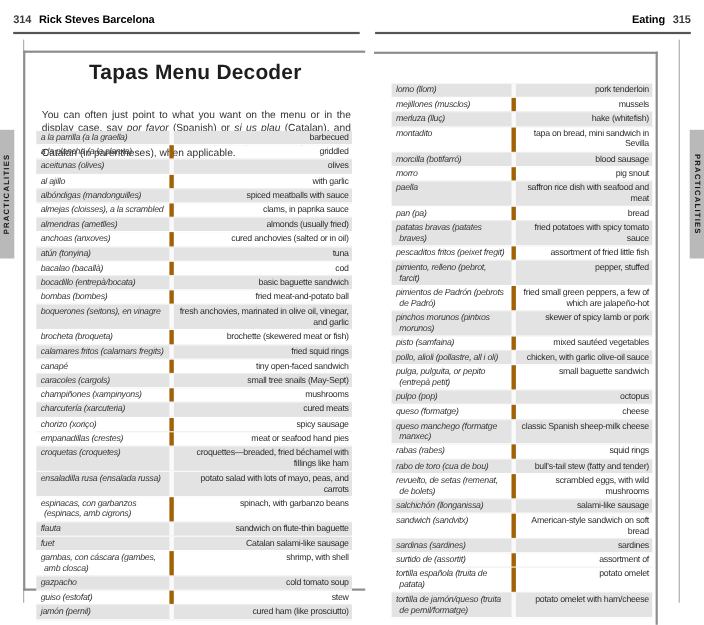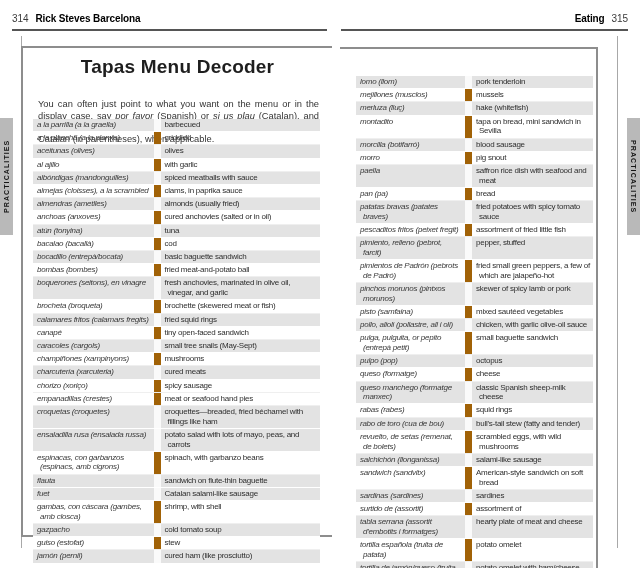--- a/index.html
+++ b/index.html
@@ -6,21 +6,21 @@
     --row-shade:#e3e3e3; --box-border:#8d8d8d; --tab-bg:#b9b9b9;
     --rule:#a8a8a8; --head-rule:#555555; --ink:#2e2e2e;
   }
   *{margin:0;padding:0;box-sizing:border-box;}
   html,body{background:#ffffff;}
   body{
     width:640px;height:568px;position:relative;overflow:hidden;
     font-family:"Liberation Sans", sans-serif;color:var(--ink);
   }
   .running-head{position:absolute;top:13px;font-size:10px;letter-spacing:-0.1px;white-space:nowrap;}
-  .running-head .num{font-weight:400;color:#3a3a3a;}
+  .running-head .num{font-weight:700;color:#3a3a3a;}
   .running-head .ttl{font-weight:700;color:#000;}
   .head-left{left:12px;}
   .head-right{right:12px;text-align:right;}
   .head-gap{display:inline-block;width:7px;}
   .header-rule{position:absolute;top:29px;height:2px;background:var(--head-rule);}
   .header-rule.left{left:12px;width:315px;}
   .header-rule.right{left:341px;width:287px;}
   .margin-rule{position:absolute;top:36px;height:512px;width:1px;background:var(--rule);}
   .margin-rule.left{left:21px;}
   .margin-rule.right{left:617px;}
@@ -48,21 +48,21 @@
   .tbl.left-tbl{left:10px;right:12px;top:71px;}
   .tbl.right-tbl{left:16px;right:3px;top:27px;}
   .trow{display:flex;border-bottom:1px solid #ffffff;}
   .trow.shade{background:var(--row-shade);}
   .trow.plain{border-bottom-color:#efefef;}
   .cell{
     font-size:8px;line-height:9.7px;letter-spacing:-0.25px;color:var(--ink);
     padding:1px 3px 1.5px 7px;text-indent:-3px;
   }
   .cell.term{font-style:italic;color:#3a3a3a;}
-  .cell.def{border-left:7px solid #a16207;}
+  .cell.def{border-left:4px solid #a16207;text-align:right;}
   .trow.shade .cell.def{border-left-color:#fafafa;}
   .tbl.left-tbl .term{width:42%;}
   .tbl.left-tbl .def{width:58%;}
   .tbl.right-tbl .term{width:46%;}
   .tbl.right-tbl .def{width:54%;}
 </style>
 </head>
 <body>
 
 <div>
@@ -303,24 +303,20 @@
           <div class="cell def">American-style sandwich on soft bread</div>
         </div>
         <div class="trow shade">
           <div class="cell term">sardinas (sardines)</div>
           <div class="cell def">sardines</div>
         </div>
         <div class="trow plain">
           <div class="cell term">surtido de (assortit)</div>
           <div class="cell def">assortment of</div>
         </div>
-        <div class="trow shade">
-          <div class="cell term">tabla serrana (assortit d'embotits i formatges)</div>
-          <div class="cell def">hearty plate of meat and cheese</div>
-        </div>
         <div class="trow plain">
           <div class="cell term">tortilla española (truita de patata)</div>
           <div class="cell def">potato omelet</div>
         </div>
         <div class="trow shade">
           <div class="cell term">tortilla de jamón/queso (truita de pernil/formatge)</div>
           <div class="cell def">potato omelet with ham/cheese</div>
         </div>
       </div>
   </div>

